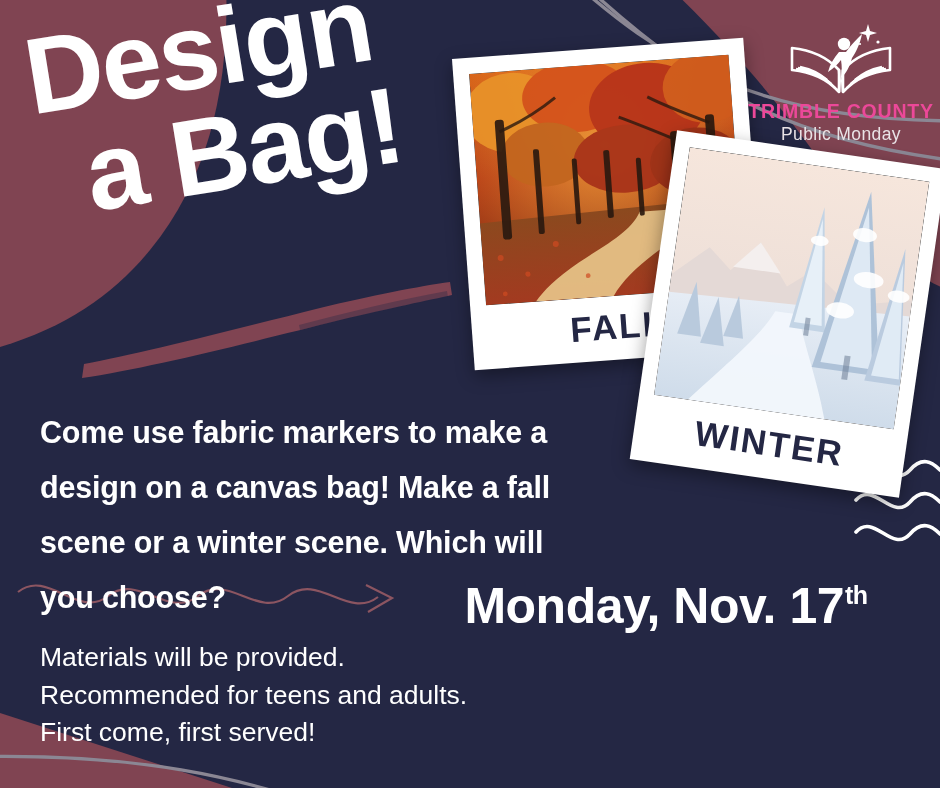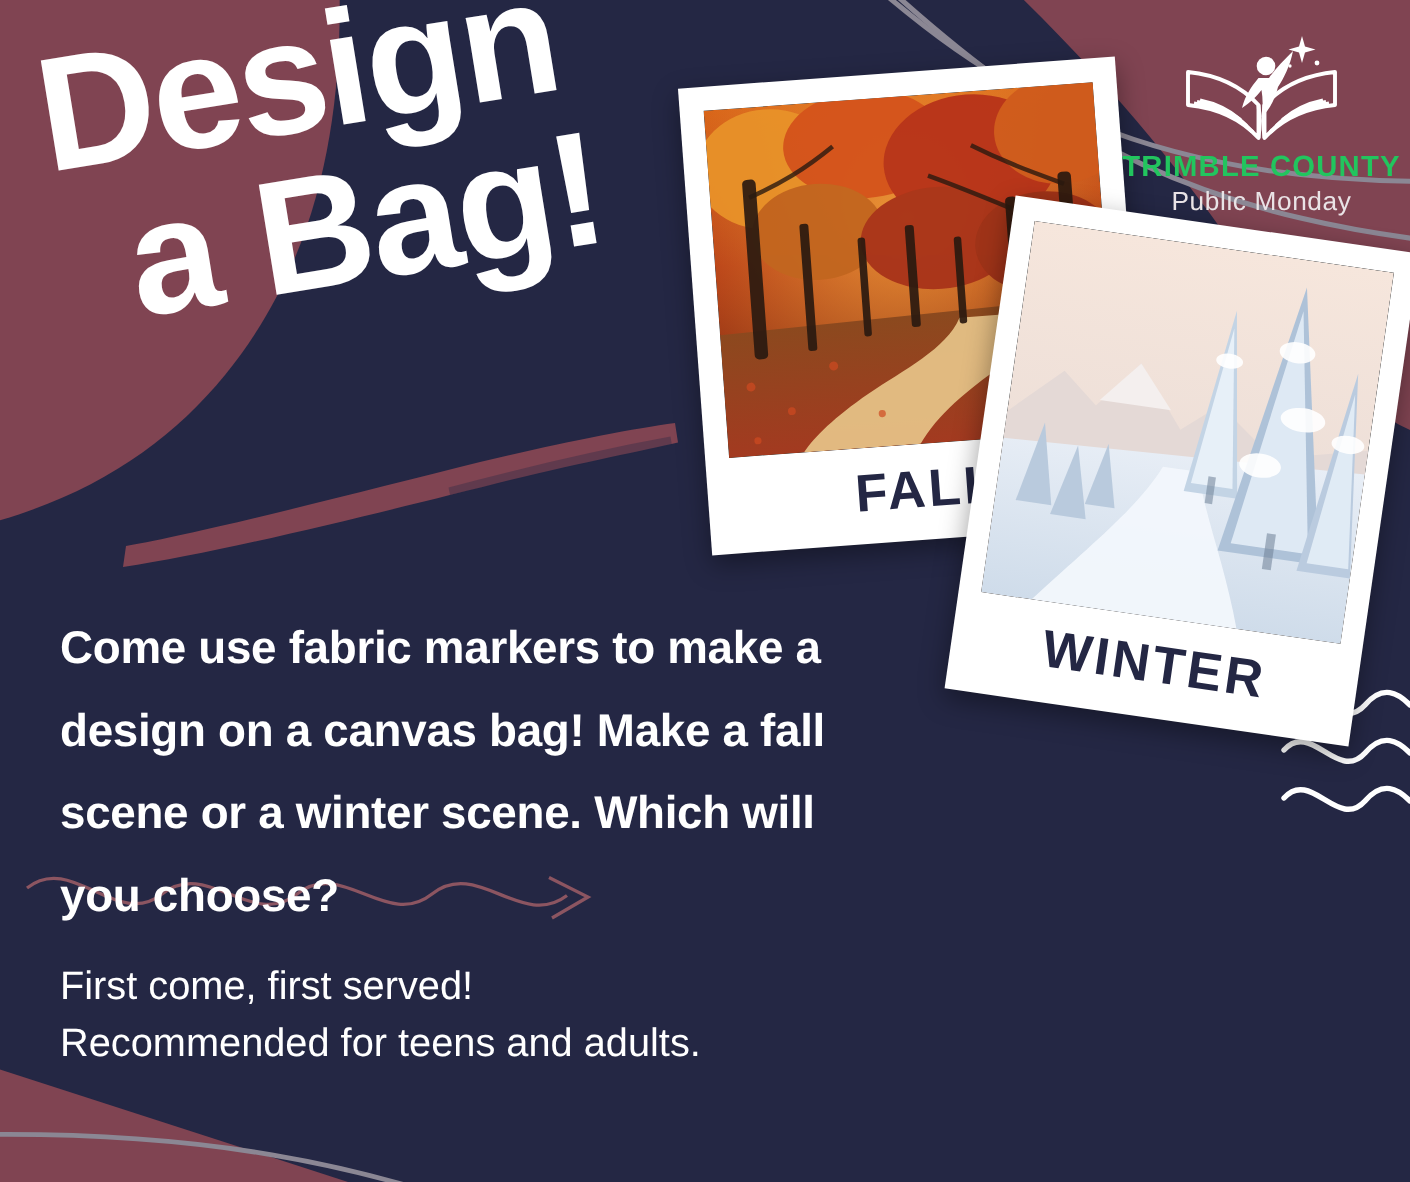--- a/index.html
+++ b/index.html
@@ -86,21 +86,21 @@
   
   #logo {
     position: absolute;
     right: 4px; top: 22px;
     width: 190px;
     text-align: center;
     z-index: 7;
   }
   #logo .mark { display: block; margin: 0 auto; }
   #logo .org {
-    color: #22c55e;
+    color: #ec4899;
     font-weight: 700;
     font-size: 19.5px;
     letter-spacing: 0.8px;
     white-space: nowrap;
     margin-top: 2px;
   }
   #logo .sub {
     color: #e9e3e6;
     font-size: 17.5px;
     letter-spacing: 0.4px;
@@ -361,20 +361,22 @@
         <circle cx="78" cy="22" r="1.1"></circle>
       </g>
     </svg>
     <div class="org">TRIMBLE COUNTY</div>
     <div class="sub">Public Monday</div>
   </div>
 
   <div id="body-copy">Come use fabric markers to make a design on a canvas bag! Make a fall scene or a winter scene. Which will you choose?</div>
 
   <div id="date-block">
+    <div class="d1"><span>Monday, Nov. 17</span><sup>th</sup></div>
   </div>
 
   <div id="footer-notes">
+    <div>Materials will be provided.</div>
+    <div>Recommended for teens and adults.</div>
     <div>First come, first served!</div>
-    <div>Recommended for teens and adults.</div>
   </div>
 
 </div>
 
 </body></html>

